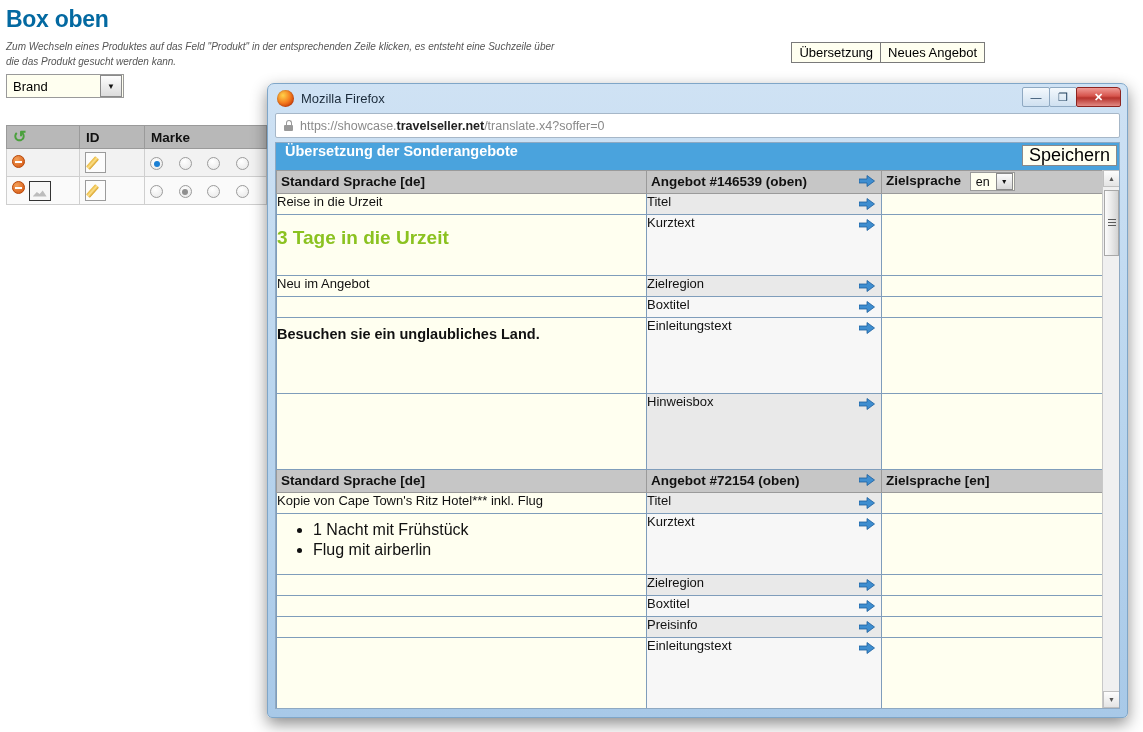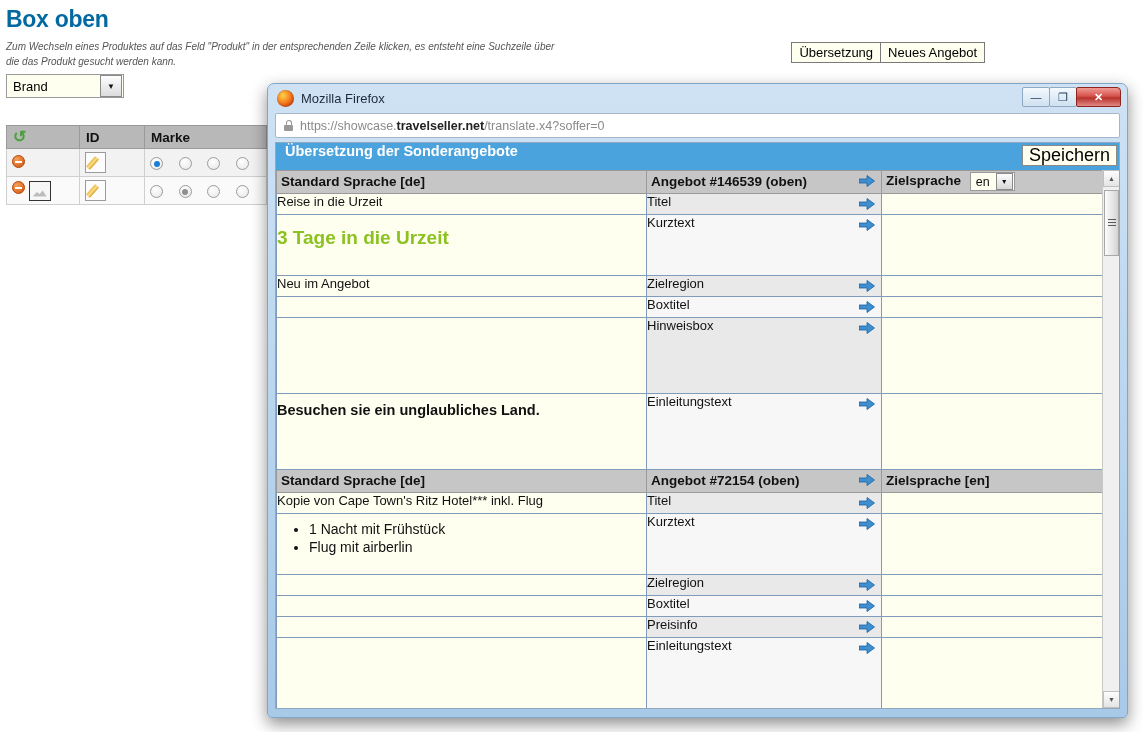--- a/index.html
+++ b/index.html
@@ -434,23 +434,23 @@
     display: block;
   }
   .src-bold {
     font-weight: bold;
     font-size: 14.5px;
     color: #111;
     padding-top: 8px;
     display: block;
   }
   ul.src-list {
-    margin: 6px 0 0 12px;
-    padding-left: 20px;
-    font-size: 14px;
+    margin: 6px 0 0 0;
+    padding-left: 36px;
+    font-size: 16px;
   }
   ul.src-list li { padding: 1px 0; }
 
   
   #trans-scrollbar {
     position: absolute;
     right: 0; top: 27px;
     width: 17px; height: 538px;
     background: #f0f0f0;
     border-left: 1px solid #c8c8c8;
@@ -651,38 +651,38 @@
                   <svg width="16" height="12" viewBox="0 0 16 12">
                     <path d="M0 4 L8 4 L8 0.5 L15.5 6 L8 11.5 L8 8 L0 8 Z" fill="#3f8ed0" stroke="#1d5f9e" stroke-width="0.8"></path>
                   </svg>
                 </span>
             </td>
             <td class="tgtbox"></td>
           </tr>
 
 
           <tr>
+            <td class="srcbox" style="height:75px">
+              <span class="src-bold">Besuchen sie ein unglaubliches Land.</span>
+            </td>
+            <td class="labelcell alt">
+              <span>Einleitungstext</span>
+              <span class="arrow-right">
+                  <svg width="16" height="12" viewBox="0 0 16 12">
+                    <path d="M0 4 L8 4 L8 0.5 L15.5 6 L8 11.5 L8 8 L0 8 Z" fill="#3f8ed0" stroke="#1d5f9e" stroke-width="0.8"></path>
+                  </svg>
+                </span>
+            </td>
+            <td class="tgtbox"></td>
+          </tr>
+
+          <tr>
             <td class="srcbox" style="height:75px"></td>
             <td class="labelcell">
               <span>Hinweisbox</span>
-              <span class="arrow-right">
-                  <svg width="16" height="12" viewBox="0 0 16 12">
-                    <path d="M0 4 L8 4 L8 0.5 L15.5 6 L8 11.5 L8 8 L0 8 Z" fill="#3f8ed0" stroke="#1d5f9e" stroke-width="0.8"></path>
-                  </svg>
-                </span>
-            </td>
-            <td class="tgtbox"></td>
-          </tr>
-
-          <tr>
-            <td class="srcbox" style="height:75px">
-              <span class="src-bold">Besuchen sie ein unglaubliches Land.</span>
-            </td>
-            <td class="labelcell alt">
-              <span>Einleitungstext</span>
               <span class="arrow-right">
                   <svg width="16" height="12" viewBox="0 0 16 12">
                     <path d="M0 4 L8 4 L8 0.5 L15.5 6 L8 11.5 L8 8 L0 8 Z" fill="#3f8ed0" stroke="#1d5f9e" stroke-width="0.8"></path>
                   </svg>
                 </span>
             </td>
             <td class="tgtbox"></td>
           </tr>
 
           <tr class="block-head">

